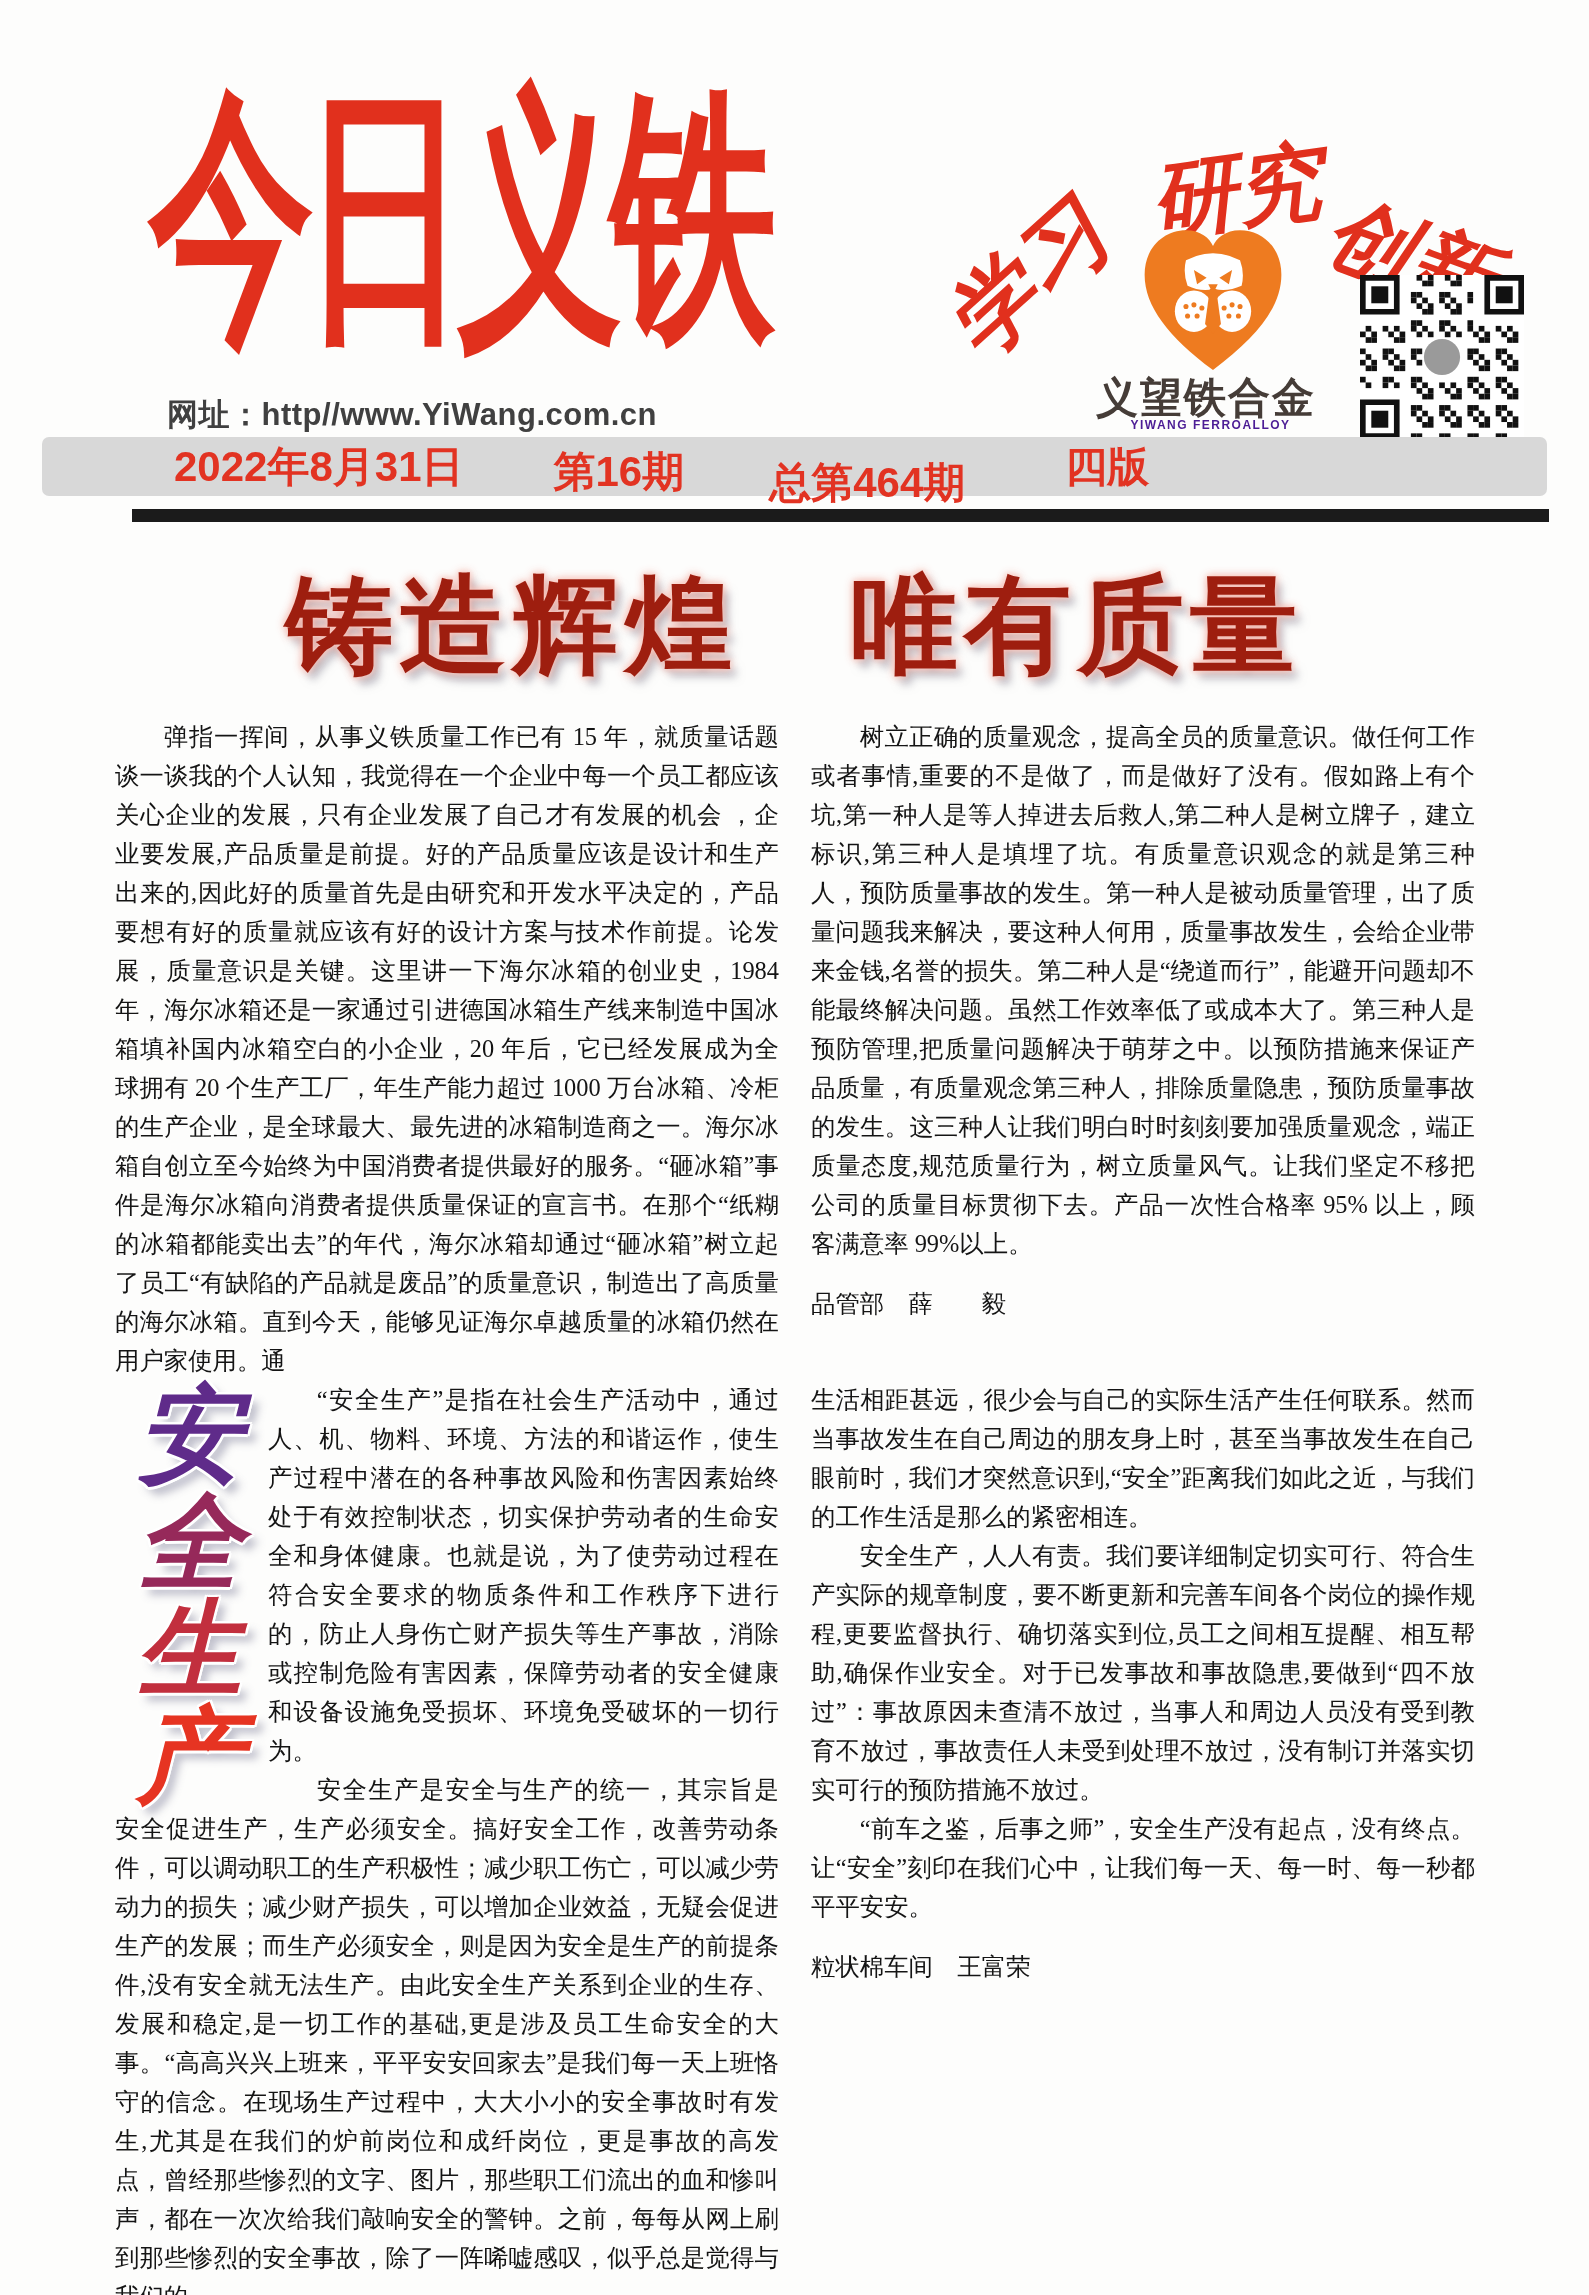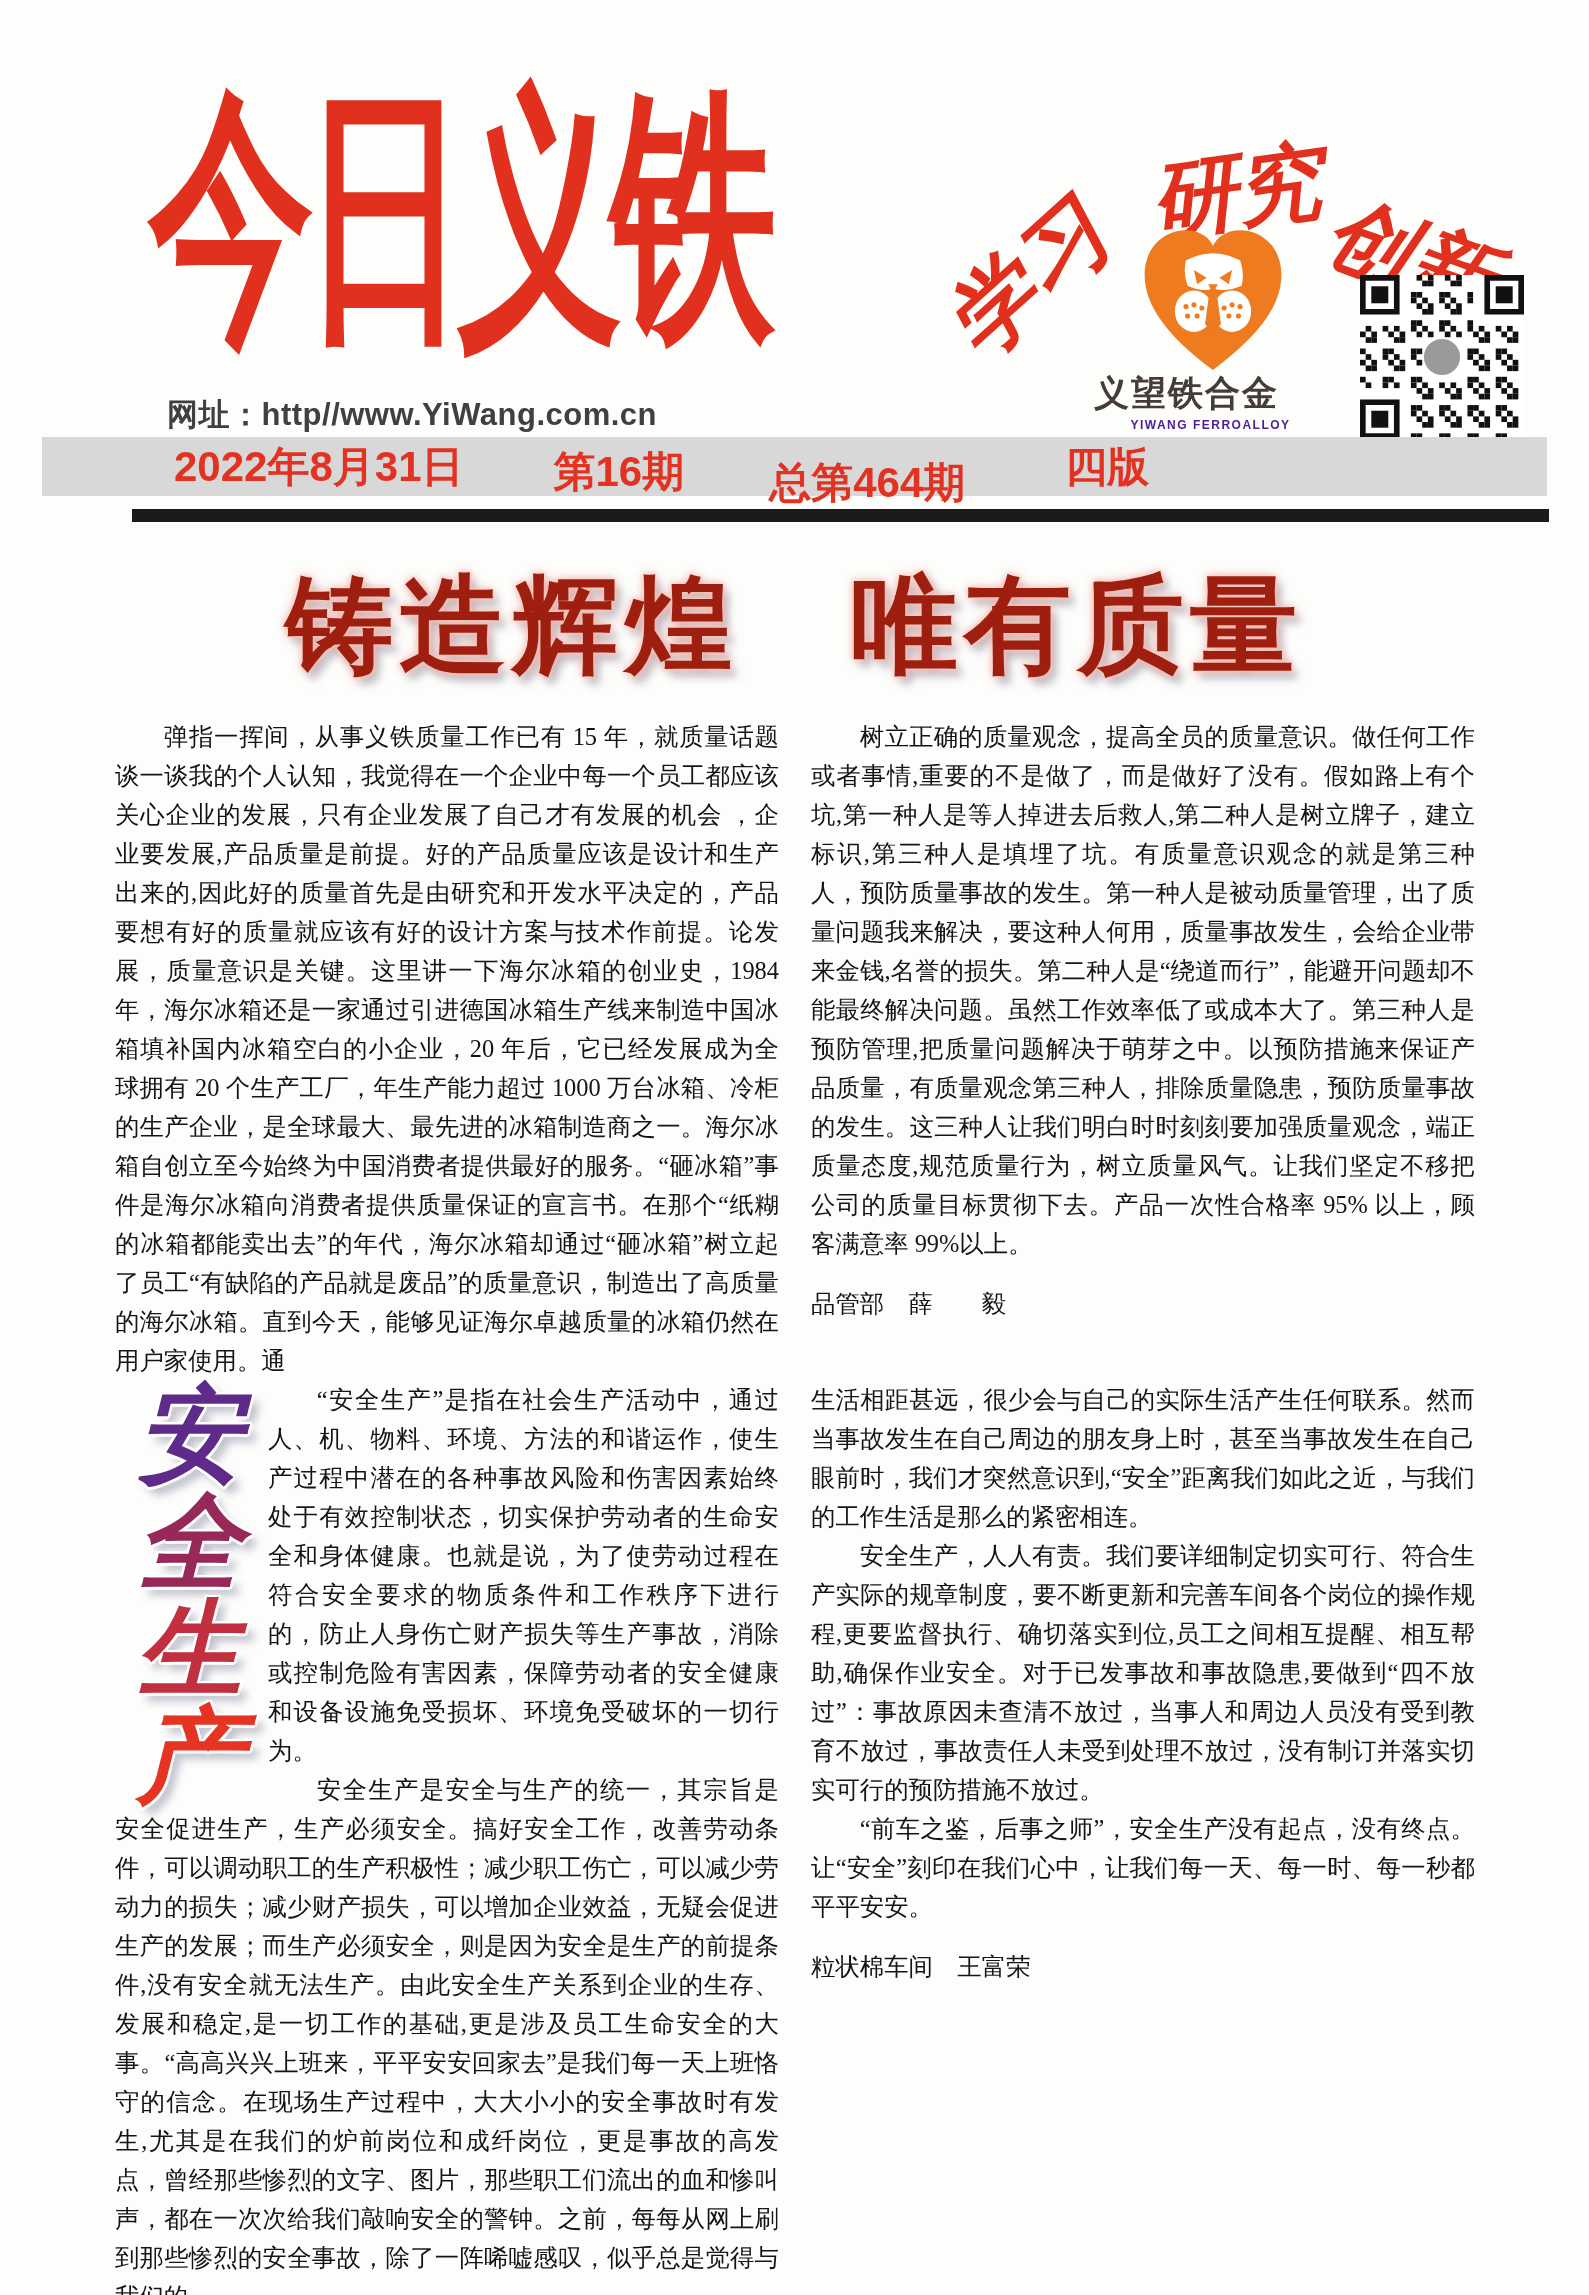--- a/index.html
+++ b/index.html
@@ -11,31 +11,31 @@
   .mast-title{left:149px;top:85px;width:698px;font-size:229px;line-height:1;
     font-weight:bold;color:#e1301d;letter-spacing:-15px;transform:scaleX(.72) scaleY(1.18);
     transform-origin:left top;white-space:nowrap;}
   .mast-url{left:167px;top:394px;font-size:31px;font-weight:bold;color:#404040;
     font-family:"Liberation Sans",sans-serif;letter-spacing:0.5px;}
   .slogan{color:#e1301d;font-weight:bold;font-style:italic;white-space:nowrap;line-height:1;}
   .slogan1{left:937px;top:234px;font-size:90px;transform:rotate(-42deg);}
   .slogan2{left:1151px;top:149px;font-size:85px;transform:rotate(-8deg);}
   .slogan3{left:1325px;top:214px;font-size:85px;transform:rotate(20deg);}
   .logo-svg{left:1131px;top:219px;width:164px;height:159px;}
-  .logo-cn{left:1072px;top:370px;width:229px;text-align:center;font-size:35px;font-weight:bold;
+  .logo-cn{left:1096px;top:370px;width:229px;text-align:left;font-size:42px;font-weight:bold;
     color:#453c37;font-family:"Liberation Sans",sans-serif;letter-spacing:2px;}
   .logo-en{left:1096px;top:418px;width:229px;text-align:center;font-size:12px;font-weight:bold;
     color:#4c1d95;font-family:"Liberation Sans",sans-serif;letter-spacing:1.5px;}
   .qr-svg{left:1355px;top:275px;width:174px;height:164px;}
 
   
   .datebar{left:42px;top:437px;width:1505px;height:59px;background:#d8d8d8;
     display:flex;align-items:center;padding-left:132px;box-sizing:border-box;
     font-family:"Liberation Sans",sans-serif;font-weight:bold;font-size:42px;color:#e23322;
-    white-space:nowrap;}
+    white-space:nowrap;border-radius:7px;}
   .datebar span{display:inline-block;}
   .d1{margin-right:90px;} .d2{margin-right:85px;margin-top:10px;} .d3{margin-right:100px;margin-top:32px;}
   .rule{left:132px;top:509px;width:1417px;height:12.5px;background:#1b1b1b;}
 
   
   .a1-title{left:199px;top:562px;width:1191px;text-align:center;font-size:107px;line-height:1.2;
     font-weight:bold;color:#9e1e0f;letter-spacing:6px;white-space:nowrap;
     text-shadow:0 0 4px rgba(255,214,206,.95),0 0 10px rgba(241,156,144,.9),
                 6px 8px 9px rgba(140,140,155,.55);}
 

